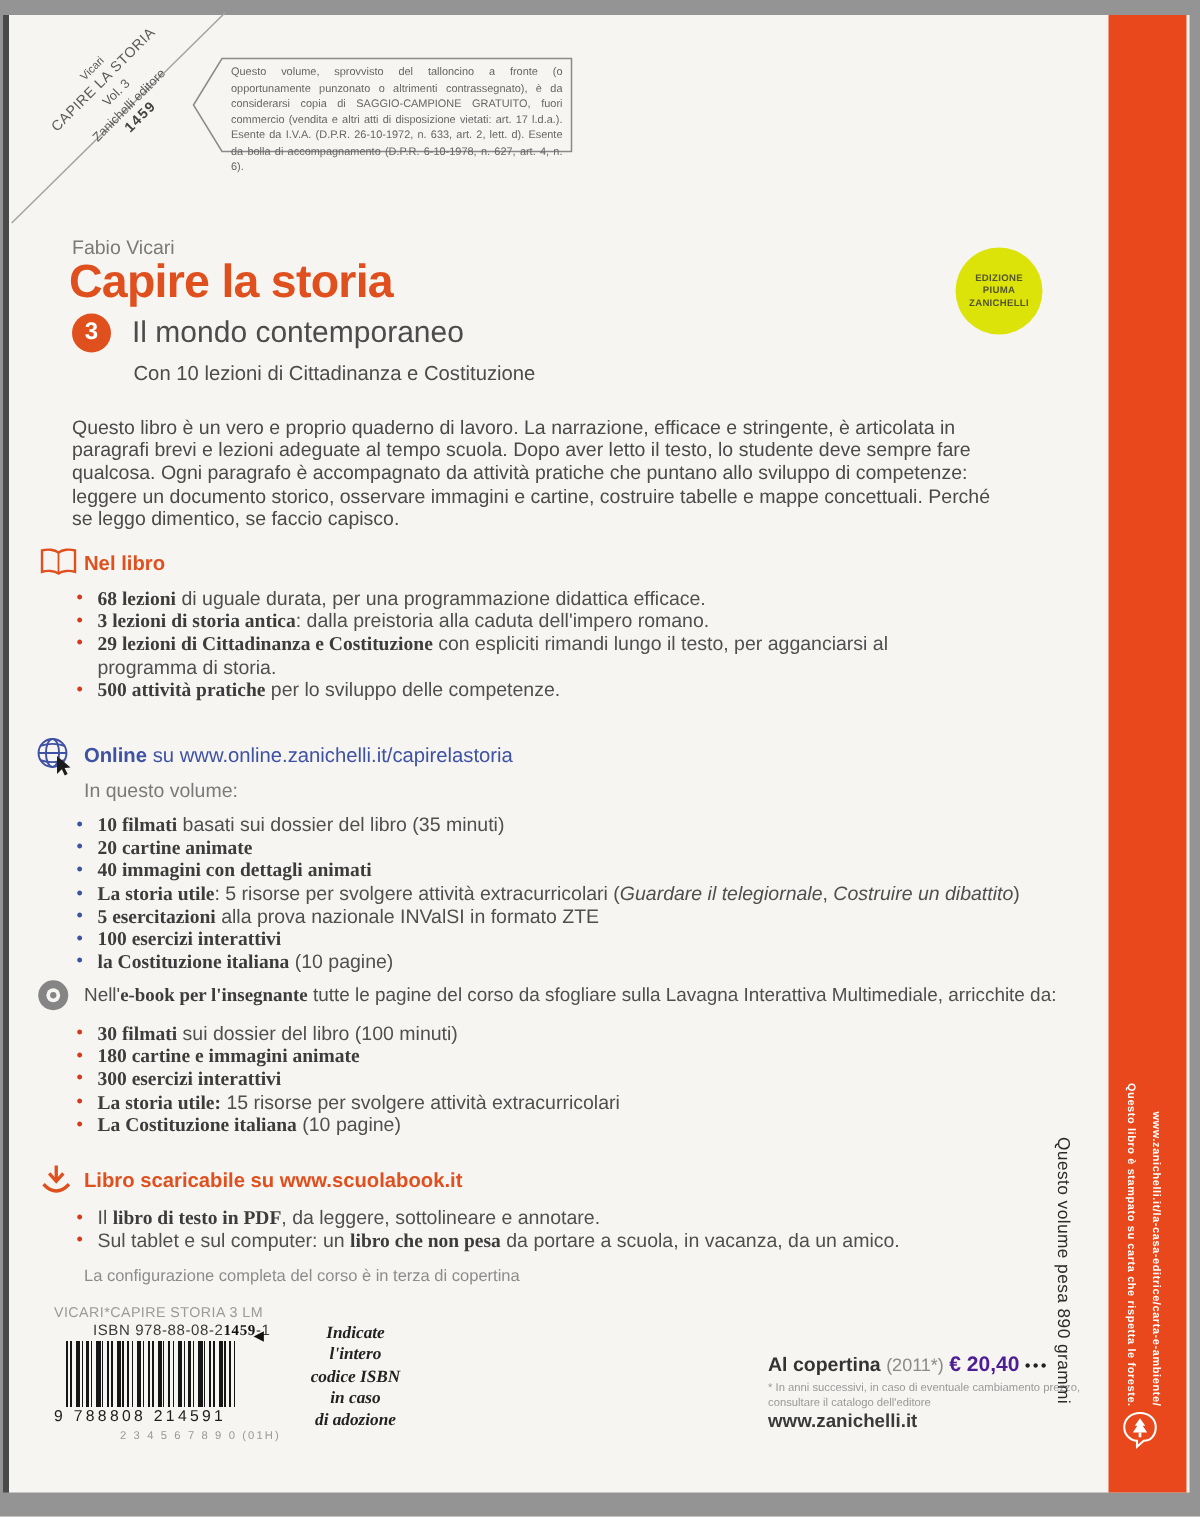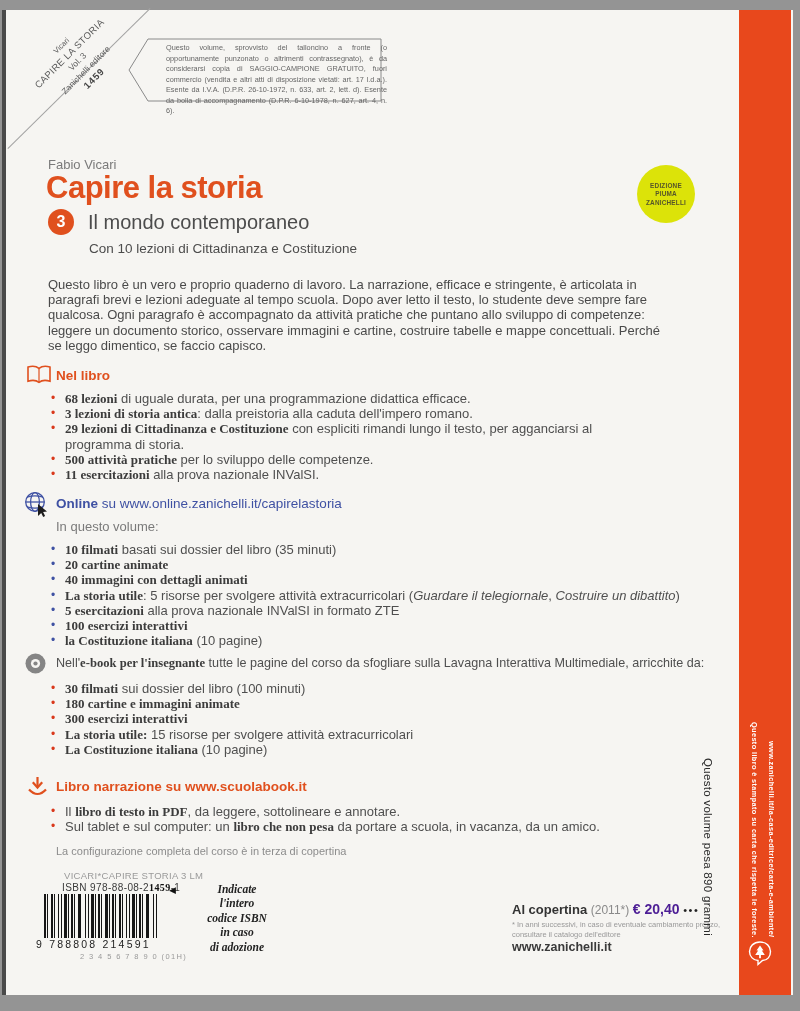--- a/index.html
+++ b/index.html
@@ -14,21 +14,21 @@
   .diag-line{width:200px;height:1px;background:#a3a3a3;left:-21px;top:78px;transform:rotate(-44.6deg);}
   .corner-text{left:-14px;top:34px;width:185px;text-align:center;transform:rotate(-45deg);color:#5a5a5a;line-height:1.32;}
   .c-l0{font-size:7.5px;}
   .c-l1{font-size:9.5px;letter-spacing:.4px;}
   .c-l2{font-size:8.5px;}
   .c-l3{font-size:8.5px;}
   .c-l4{font-size:9.5px;font-weight:bold;color:#444;letter-spacing:1px;}
   
   .legal{left:128px;top:38px;width:254px;height:64px;}
   .legal svg{position:absolute;left:0;top:0;}
-  .legal-text{position:absolute;left:26px;top:5px;width:221px;font-size:7.3px;line-height:1.45;color:#666;text-align:justify;margin-left:12px;}
+  .legal-text{position:absolute;left:26px;top:5px;width:221px;font-size:7.3px;line-height:1.45;color:#666;text-align:justify;}
   
   .author{left:48px;top:157px;font-size:13px;color:#7a7a7a;}
   .title{left:46px;top:170px;font-size:31px;font-weight:bold;color:#e0501e;letter-spacing:-.5px;}
   .volnum{left:48px;top:209px;width:26px;height:26px;border-radius:50%;background:#e0501e;color:#fff;font-weight:bold;font-size:16px;text-align:center;line-height:26px;}
   .subtitle{left:88px;top:211px;font-size:20px;color:#4c4c4c;}
   .subsub{left:89px;top:241px;font-size:13.5px;color:#4c4c4c;}
   
   .piuma{left:637px;top:165px;width:58px;height:58px;border-radius:50%;background:#dce309;display:flex;flex-direction:column;justify-content:center;padding-top:1px;box-sizing:border-box;}
   .piuma div{font-size:6.4px;font-weight:bold;color:#55552a;letter-spacing:.2px;line-height:1.35;text-align:center;}
   
@@ -44,21 +44,21 @@
   .blist li::before{content:"\2022";position:absolute;left:3px;top:0;font-size:12px;}
   .list-red li::before{color:#d9381c;}
   .list-blue li::before{color:#3f51a3;}
   .b{font-weight:bold;color:#3c3c3c;font-family:Liberation Serif, serif;}
   .i{font-style:italic;}
   .muted{color:#7a7a7a;}
   
   .ebook-head{left:56px;top:656px;width:692px;font-size:12.6px;line-height:15px;color:#4f4f4f;}
   
   .config-note{left:56px;top:845px;font-size:11px;color:#8c8c8c;}
-  .code-note{left:64px;top:870px;font-size:9.5px;color:#9a9a9a;letter-spacing:.3px;}
+  .code-note{left:36px;top:870px;font-size:9.5px;color:#9a9a9a;letter-spacing:.3px;}
   
   .isbn-label{left:62px;top:882px;font-size:10px;color:#3a3a3a;letter-spacing:.4px;}
   .isbn-label .b{color:#111;}
   .bars{left:44px;top:894px;width:113px;height:44px;background:repeating-linear-gradient(90deg,#161616 0 1.5px,transparent 1.5px 3px,#161616 3px 4px,transparent 4px 6.6px,#161616 6.6px 9.4px,transparent 9.4px 10.4px,#161616 10.4px 11.2px,transparent 11.2px 13.6px);}
   .bar-digits{left:36px;top:938px;font-size:10.5px;color:#1d1d1d;letter-spacing:2.2px;}
   .bar-sub{left:80px;top:952px;font-size:7.5px;color:#999;letter-spacing:1.4px;}
   .isbn-arrow{left:169px;top:885px;font-size:9px;color:#111;}
   .isbn-note{left:187px;top:882px;width:100px;font-family:"Liberation Serif",serif;font-style:italic;font-weight:bold;font-size:11.5px;line-height:1.26;color:#222;text-align:center;}
   
   .price-line{left:512px;top:901px;font-size:13px;color:#333;white-space:nowrap;}
@@ -121,21 +121,20 @@
   <svg class="abs sec-icon" style="left:26px;top:365px;" width="26" height="19" viewBox="0 0 26 19">
     <path d="M13 3.4 C10.5 1.3 5.5 1 2 2 L2 16.2 C5.5 15.2 10.5 15.4 13 17.3 C15.5 15.4 20.5 15.2 24 16.2 L24 2 C20.5 1 15.5 1.3 13 3.4 Z" fill="none" stroke="#e0501e" stroke-width="1.6"></path>
     <path d="M13 3.4 L13 17.3" stroke="#e0501e" stroke-width="1.2" fill="none"></path>
   </svg>
   <div class="abs sec-head orange" style="left:56px;top:368px;">Nel libro</div>
   <ul class="abs blist list-red" style="left:48px;top:391px;width:570px;">
     <li><span class="b">68 lezioni</span><span> di uguale durata, per una programmazione didattica efficace.</span></li>
     <li><span class="b">3 lezioni di storia antica</span><span>: dalla preistoria alla caduta dell'impero romano.</span></li>
     <li><span class="b">29 lezioni di Cittadinanza e Costituzione</span><span> con espliciti rimandi lungo il testo, per agganciarsi al programma di storia.</span></li>
     <li><span class="b">500 attività pratiche</span><span> per lo sviluppo delle competenze.</span></li>
-    <li><span class="b">11 esercitazioni</span><span> alla prova nazionale INValSI.</span></li>
   </ul>
 
   <svg class="abs sec-icon" style="left:23px;top:491px;" width="28" height="28" viewBox="0 0 28 28">
     <g fill="none" stroke="#3f51a3" stroke-width="1.3">
       <circle cx="12" cy="11" r="9.3"></circle>
       <ellipse cx="12" cy="11" rx="4.4" ry="9.3"></ellipse>
       <line x1="2.7" y1="11" x2="21.3" y2="11"></line>
       <path d="M4 6.2 C9 4.6 15 4.6 20 6.2"></path>
       <path d="M4 15.8 C9 17.4 15 17.4 20 15.8"></path>
     </g>
@@ -170,21 +169,21 @@
   </ul>
 
   <svg class="abs sec-icon" style="left:27px;top:776px;" width="21" height="23" viewBox="0 0 21 23">
     <g fill="none" stroke="#e0501e" stroke-width="2.2">
       <line x1="10.5" y1="1" x2="10.5" y2="10"></line>
       <path d="M5.8 6.2 L10.5 11.5 L15.2 6.2"></path>
       <path d="M2 13.5 Q10.5 22.5 19 13.5"></path>
     </g>
   </svg>
   <div class="abs sec-head orange" style="left:56px;top:779px;">
-    <span>Libro narrazione</span><span> su www.scuolabook.it</span>
+    <span>Libro scaricabile</span><span> su www.scuolabook.it</span>
   </div>
   <ul class="abs blist list-red" style="left:48px;top:804px;width:660px;">
     <li><span>Il </span><span class="b">libro di testo in PDF</span><span>, da leggere, sottolineare e annotare.</span></li>
     <li><span>Sul tablet e sul computer: un </span><span class="b">libro che non pesa</span><span> da portare a scuola, in vacanza, da un amico.</span></li>
   </ul>
 
   <div class="abs config-note">La configurazione completa del corso è in terza di copertina</div>
   <div class="abs code-note">VICARI*CAPIRE STORIA 3 LM</div>
 
   <div class="abs isbn-label"><span>ISBN 978-88-08-2</span><span class="b">1459</span><span>-1</span></div>

